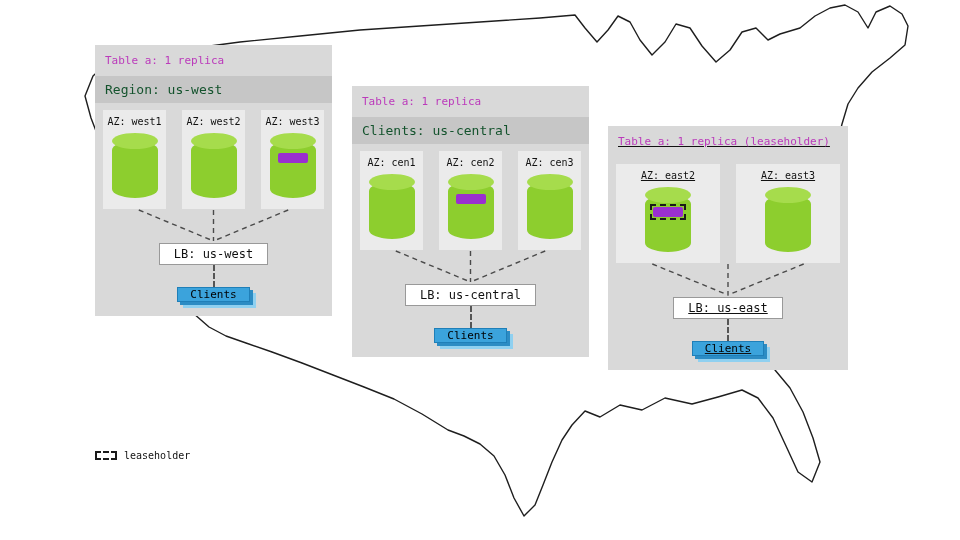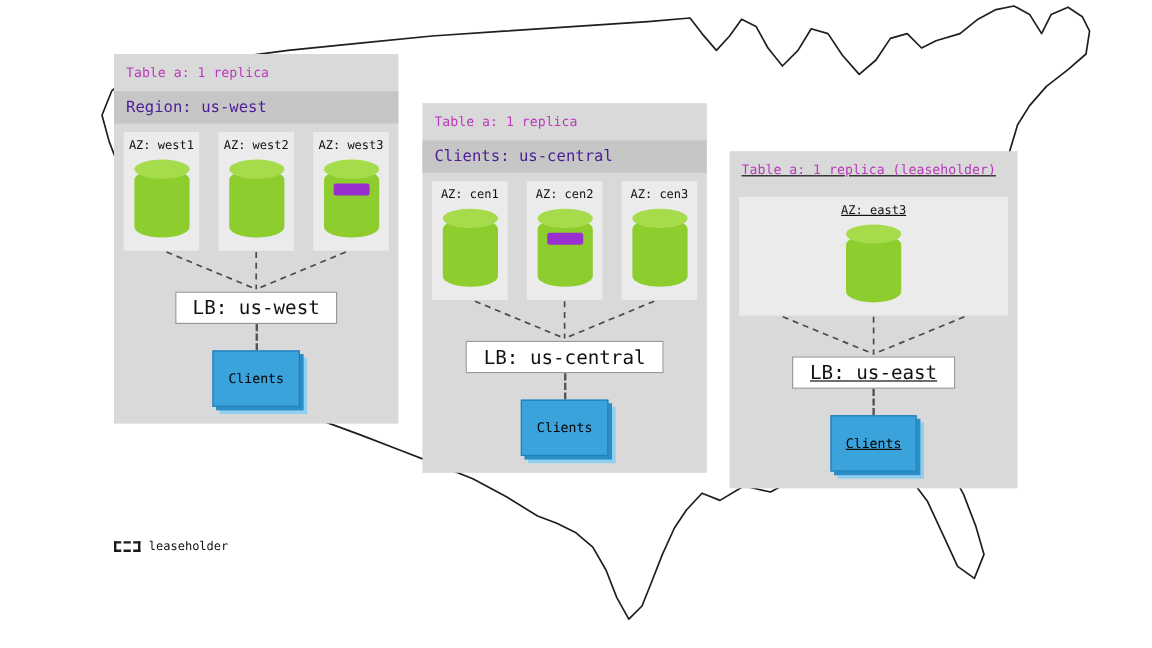--- a/index.html
+++ b/index.html
@@ -13,40 +13,40 @@
     --az-panel-gray:#ebebeb;
   }
   *{box-sizing:border-box;margin:0;padding:0;}
   html,body{width:960px;height:540px;overflow:hidden;background:#fff;
     font-family:"DejaVu Sans Mono","Liberation Mono",monospace;color:#111;}
   .stage{position:relative;width:960px;height:540px;}
   .map-svg{position:absolute;left:0;top:0;z-index:0;}
 
   .card{position:absolute;z-index:2;width:237px;background:var(--card-gray);padding-bottom:14px;}
   .card-title{padding:9px 10px 9px;font-size:11px;color:var(--table-label);white-space:nowrap;}
-  .region-header{background:var(--region-band-gray);padding:6px 10px;font-size:13px;color:#4c1d95;}
+  .region-header{background:var(--region-band-gray);padding:6px 10px;font-size:13px;color:#14532d;}
   .az-row{display:flex;gap:16px;margin:7px 8px 0;border-radius:26px;}
   .az-panel{flex:1;background:var(--az-panel-gray);padding:6px 0 8px;}
   .az-label{text-align:center;font-size:10px;white-space:nowrap;}
 
   .cyl{position:relative;width:46px;height:66px;margin:6px auto 2px;}
   .cyl-body{position:absolute;top:8px;left:0;width:46px;height:57px;
     background:var(--cylinder);border-radius:23px/9px;}
   .cyl-top{position:absolute;top:0;left:0;width:46px;height:16px;
     background:var(--cylinder-top);border-radius:50%;}
   .band{position:absolute;top:20px;left:8px;width:30px;height:10px;
     background:var(--replica);border-radius:2px;z-index:3;}
   .lease-outline{position:absolute;inset:-3px;border:2px dashed #1a1a1a;}
 
   .connectors{display:block;}
   .lb-box{width:max-content;margin:0 auto;background:#fff;border:1px solid #999;
-    padding:3px 14px;font-size:16px;white-space:nowrap;}
+    padding:3px 14px;font-size:12px;white-space:nowrap;}
   .vline{width:0;height:22px;margin:0 auto;border-left:2px dashed #555;}
   .clients{width:max-content;margin:0 auto;background:var(--clients-blue);
-    border:1px solid #1f7fb8;padding:16px 12px;font-size:11px;color:#000;
+    border:1px solid #1f7fb8;padding:0 12px;font-size:11px;color:#000;
     box-shadow:3px 3px 0 #2c8cc4,6px 6px 0 #8fd0f0;}
 
   .legend{position:absolute;left:95px;top:450px;z-index:2;display:flex;align-items:center;gap:7px;font-size:10px;text-align:right;}
   .legend-swatch{display:inline-block;width:22px;height:9px;border:2px dashed #1a1a1a;background:#fff;}
 </style>
 </head>
 <body>
 
 <div class="stage">
 
@@ -140,20 +140,30 @@
     </svg>
     <div class="lb-box">LB: us-central</div>
     <div class="vline"></div>
     <div class="clients">Clients</div>
   </div>
 
   <div class="card" style="left:608px;top:126px;width:240px;text-decoration:underline;">
     <div class="card-title">Table a: 1 replica (leaseholder)</div>
     <div class="az-row">
       <div class="az-panel">
+        <div class="az-label">AZ: east2</div>
+        <div class="cyl">
+          <div class="cyl-body"></div>
+          <div class="cyl-top"></div>
+          <div class="band">
+            <div class="lease-outline"></div>
+          </div>
+        </div>
+      </div>
+      <div class="az-panel">
         <div class="az-label">AZ: east3</div>
         <div class="cyl">
           <div class="cyl-body"></div>
           <div class="cyl-top"></div>
 
         </div>
       </div>
     </div>
     <svg class="connectors" width="240" height="34">
       <path d="M44.3,1 L120,32 M120,1 L120,32 M195.7,1 L120,32" stroke="#4a4a4a" stroke-width="1.4" stroke-dasharray="5 4" fill="none"></path>

